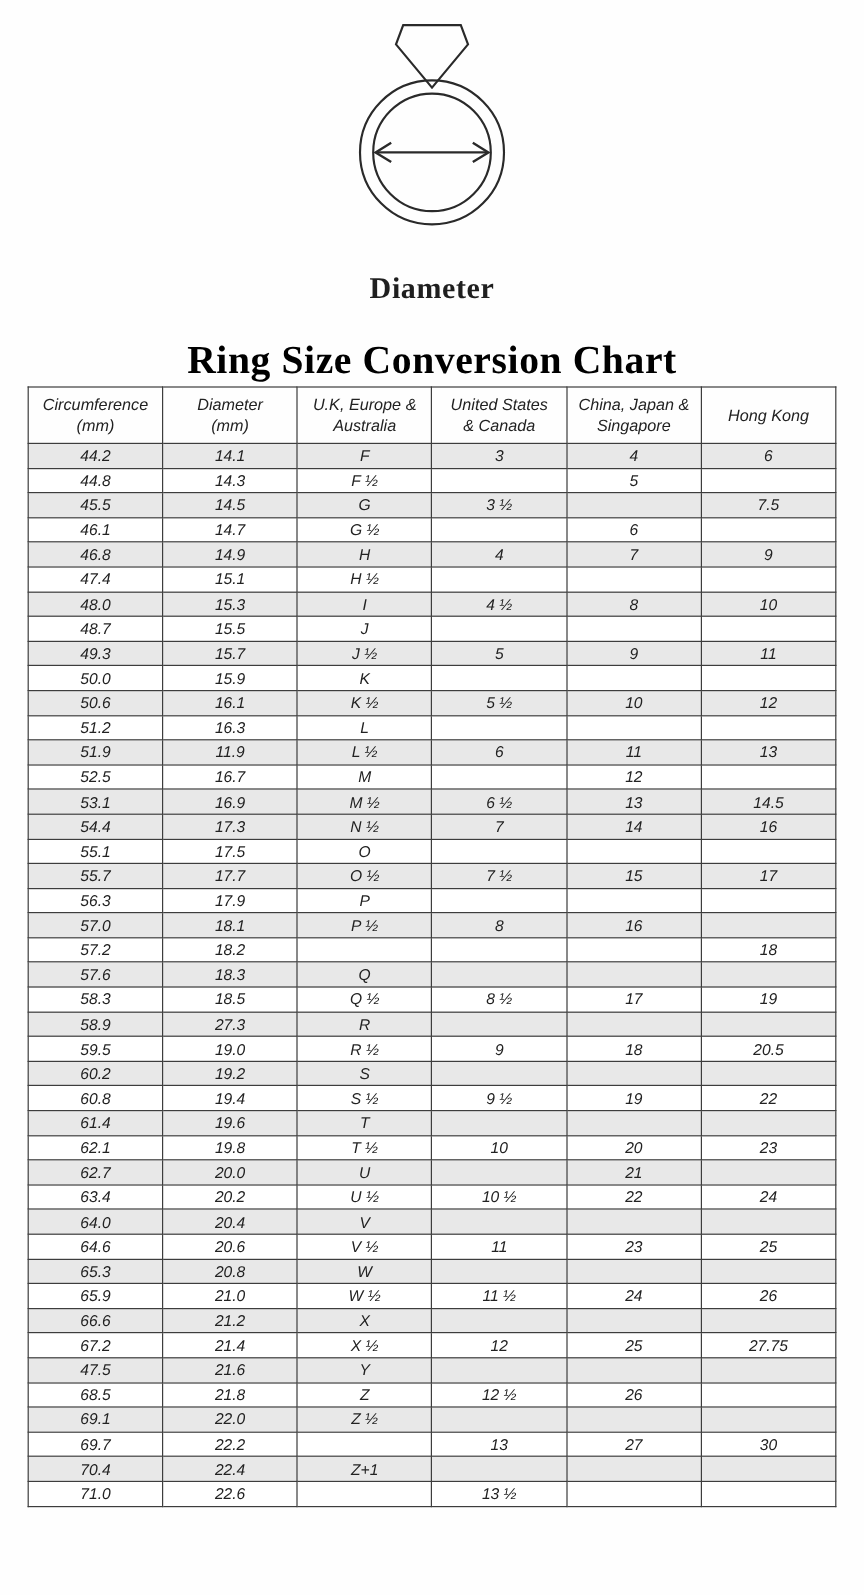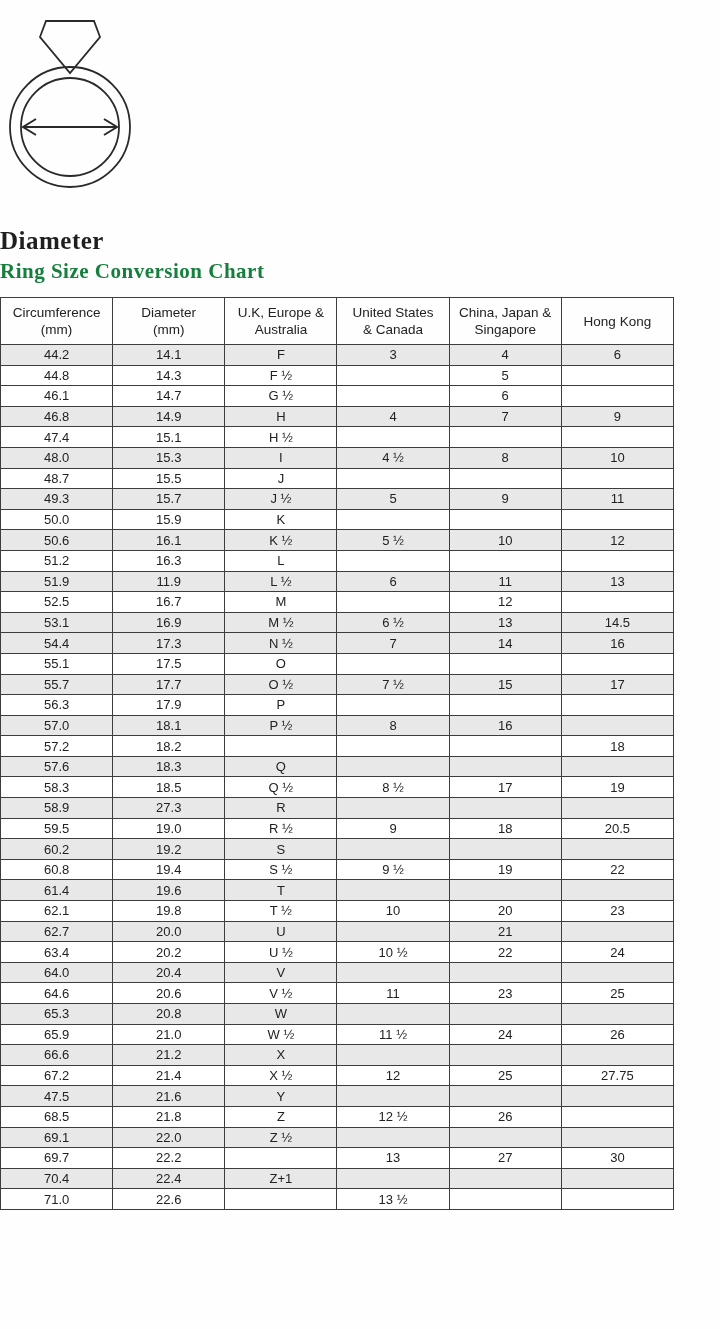--- a/index.html
+++ b/index.html
@@ -7,49 +7,50 @@
     width: 720px;
     background: #fefefe;
     font-family: "Liberation Sans", sans-serif;
     color: #2d2d2d;
   }
   .page {
     width: 720px;
     height: 1329px;
     display: flex;
     flex-direction: column;
-    align-items: flex-start;
+    align-items: center;
     overflow: hidden;
   }
   .ring-figure {
     margin-top: 13px;
     width: 140px;
     height: 188px;
   }
   .diameter-label {
     margin-top: 26px;
     font-family: "Liberation Serif", "DejaVu Serif", serif;
     font-weight: 700;
     font-size: 25px;
     letter-spacing: 0.5px;
     color: #1f1f1f;
   }
   .chart-title {
-    margin-top: 4px;
+    margin-top: 28px;
     font-family: "Liberation Serif", "DejaVu Serif", serif;
     font-weight: 700;
-    font-size: 21px;
+    font-size: 33px;
     letter-spacing: 0.5px;
-    color: #15803d;
+    color: #000000;
   }
   table.conversion {
-    margin-top: 13px;
+    margin-top: 2px;
     width: 674px;
     table-layout: fixed;
     border-collapse: collapse;
+    font-style: italic;
   }
   table.conversion th,
   table.conversion td {
     border: 1px solid #3d3d3d;
     text-align: center;
     vertical-align: middle;
     font-weight: 400;
     color: #222222;
   }
   table.conversion th {
@@ -118,20 +119,28 @@
           <td>6</td>
         </tr>
         <tr>
           <td>44.8</td>
           <td>14.3</td>
           <td>F ½</td>
           <td></td>
           <td>5</td>
           <td></td>
         </tr>
+        <tr class="shaded">
+          <td>45.5</td>
+          <td>14.5</td>
+          <td>G</td>
+          <td>3 ½</td>
+          <td></td>
+          <td>7.5</td>
+        </tr>
         <tr>
           <td>46.1</td>
           <td>14.7</td>
           <td>G ½</td>
           <td></td>
           <td>6</td>
           <td></td>
         </tr>
         <tr class="shaded">
           <td>46.8</td>

